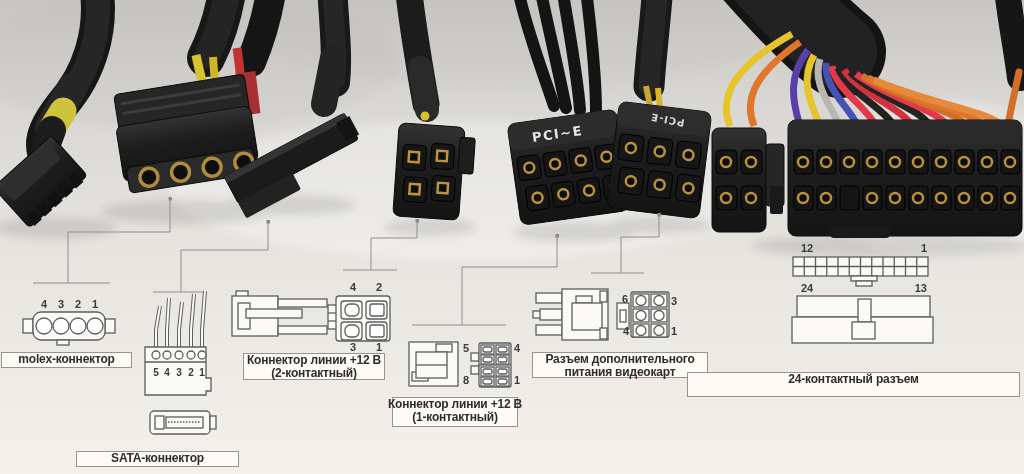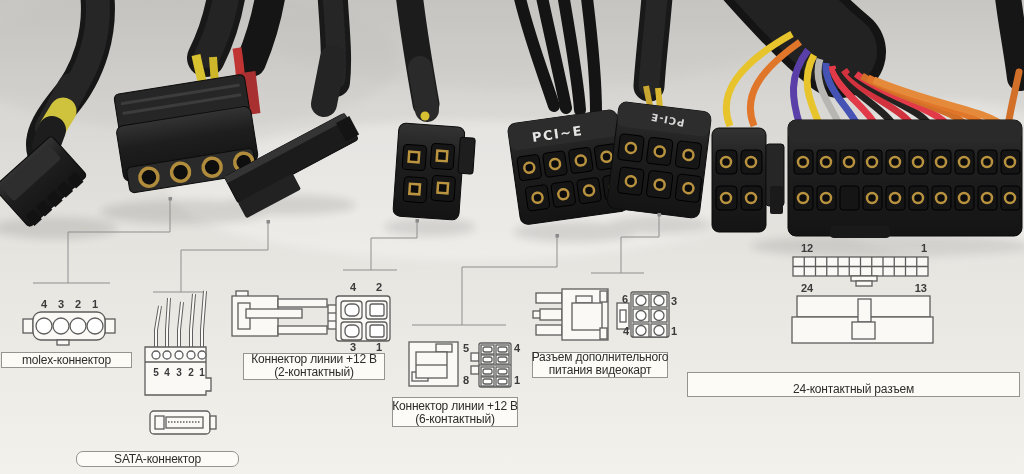--- a/index.html
+++ b/index.html
@@ -4,25 +4,25 @@
 <style>
   html,body{margin:0;padding:0;background:#888;}
   .stage{
     position:relative;width:1024px;height:474px;overflow:hidden;
     font-family:"Liberation Sans","DejaVu Sans",sans-serif;
     background:linear-gradient(180deg,#c7c6c2 0%,#d8d7d3 22%,#e7e5e0 55%,#f3f1ec 100%);
   }
   .stage svg{position:absolute;left:0;top:0;}
   .lbl{
     position:absolute;
-    display:flex;flex-direction:column;align-items:center;justify-content:flex-end;
+    display:flex;flex-direction:column;align-items:center;justify-content:flex-start;
     background:rgba(252,251,247,.96);
     border:1px solid #97948f;
     box-sizing:border-box;
-    color:#2e2d2b;font-weight:normal;font-size:12px;line-height:13px;
+    color:#2e2d2b;font-weight:bold;font-size:12px;line-height:13px;
     text-align:center;letter-spacing:-.2px;white-space:nowrap;
   }
   .pin-num{font:600 11px "Liberation Sans","DejaVu Sans",sans-serif;fill:#3b3b3b;}
   .pin-num-sm{font:600 10px "Liberation Sans","DejaVu Sans",sans-serif;fill:#3b3b3b;}
   .print{font:bold 13px "DejaVu Sans",sans-serif;fill:#e6e6e4;letter-spacing:1.5px;}
   .print-sm{font:bold 10px "DejaVu Sans",sans-serif;fill:#d9d9d7;letter-spacing:1px;}
 </style>
 </head>
 <body>
 
@@ -476,35 +476,35 @@
     <text class="pin-num" x="927" y="252" text-anchor="end">1</text>
     <text class="pin-num" x="801" y="292" text-anchor="start">24</text>
     <text class="pin-num" x="927" y="292" text-anchor="end">13</text>
   </g>
 </svg>
 
   <div class="lbl" style="left:1px;top:352px;width:131px;height:16px;">
     <span>molex-коннектор</span>
   </div>
 
-  <div class="lbl" style="left:76px;top:451px;width:163px;height:16px;border-radius:7px;">
+  <div class="lbl" style="left:76px;top:451px;width:163px;height:16px;">
     <span>SATA-коннектор</span>
   </div>
 
   <div class="lbl" style="left:243px;top:353px;width:142px;height:27px;">
     <span>Коннектор линии +12 В</span>
     <span>(2-контактный)</span>
   </div>
 
   <div class="lbl" style="left:392px;top:397px;width:126px;height:30px;">
     <span>Коннектор линии +12 В</span>
-    <span>(6-контактный)</span>
+    <span>(1-контактный)</span>
   </div>
 
-  <div class="lbl" style="left:532px;top:352px;width:136px;height:26px;">
+  <div class="lbl" style="left:532px;top:352px;width:176px;height:26px;">
     <span>Разъем дополнительного</span>
     <span>питания видеокарт</span>
   </div>
 
   <div class="lbl" style="left:687px;top:372px;width:333px;height:25px;">
     <span>24-контактный разъем</span>
   </div>
 
 </div>
 

